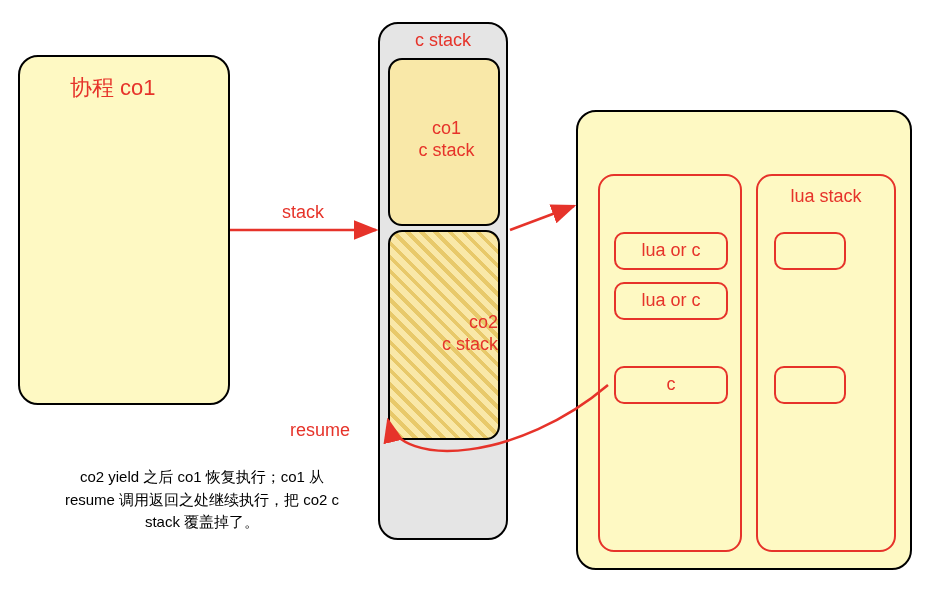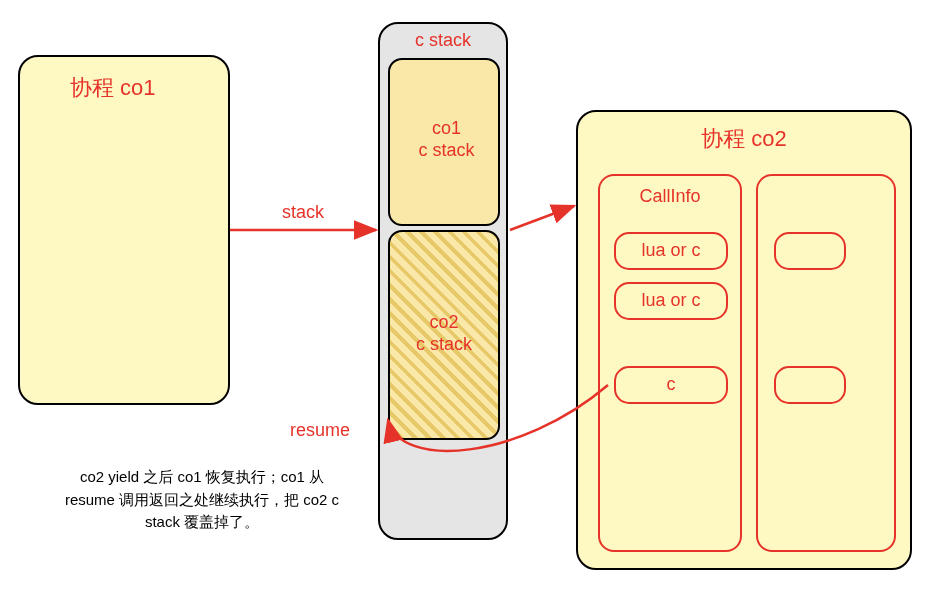--- a/index.html
+++ b/index.html
@@ -32,21 +32,21 @@
   .redtext { color: #e6332a; }
   .label {
     position: absolute;
     font-size: 18px;
     text-align: center;
     line-height: 1.2;
   }
   .title { font-size: 22px; font-weight: normal; }
   .redbox {
     border: 2px solid #e6332a;
-    border-radius: 15px;
+    border-radius: 10px;
     position: absolute;
     background: transparent;
   }
   .desc {
     position: absolute;
     font-family: "Microsoft YaHei", "PingFang SC", sans-serif;
     font-size: 15px;
     color: #000;
     line-height: 1.5;
     width: 280px;
@@ -67,43 +67,42 @@
 
 <div class="box yellow" style="left:378px; top:22px; width:130px; height:518px;">
   <div class="label redtext" style="left:0; right:0; top:6px; text-align:center; font-size:18px;">c stack</div>
 
   <div class="box inner-yellow" style="left:8px; top:34px; width:112px; height:168px; border-radius:14px;">
     <div class="label redtext" style="left:5px; right:0; top:58px; text-align:center; white-space:pre-line;">co1
 c stack</div>
   </div>
 
   <div class="box hatched" style="left:8px; top:206px; width:112px; height:210px; border-radius:14px;">
-    <div class="label redtext" style="left:0; right:0; top:80px; text-align:center; white-space:pre-line;">co2
+    <div class="label redtext" style="left:0; right:0; top:80px; text-align:right; white-space:pre-line;">co2
 c stack</div>
   </div>
 </div>
 
 <div class="box green" style="left:576px; top:110px; width:336px; height:460px;">
-  <div class="label title redtext" style="left:0; right:0; top:14px; text-align:center;">协程 co2</div>
 
   <div class="redbox" style="left:20px; top:62px; width:144px; height:378px; border-radius:16px;">
-    <div class="label redtext" style="left:0; right:0; top:10px; text-align:center;">CallInfo</div>
 
     <div class="redbox" style="left:14px; top:56px; width:114px; height:38px;">
       <div class="label redtext" style="left:0; right:0; top:6px; text-align:center;">lua or c</div>
     </div>
     <div class="redbox" style="left:14px; top:106px; width:114px; height:38px;">
       <div class="label redtext" style="left:0; right:0; top:6px; text-align:center;">lua or c</div>
     </div>
     <div class="redbox" style="left:14px; top:190px; width:114px; height:38px;">
       <div class="label redtext" style="left:0; right:0; top:6px; text-align:center;">c</div>
     </div>
   </div>
 
   <div class="redbox" style="left:178px; top:62px; width:140px; height:378px; border-radius:16px;">
+    <div class="label redtext" style="left:0; right:0; top:10px; text-align:center;">lua stack</div>
 
     <div class="redbox" style="left:16px; top:56px; width:72px; height:38px;"></div>
     <div class="redbox" style="left:16px; top:190px; width:72px; height:38px;"></div>
   </div>
 </div>
 
 <div class="desc" style="left:62px; top:466px;text-align:center;">co2 yield 之后 co1 恢复执行；co1 从 resume 调用返回之处继续执行，把 co2 c stack 覆盖掉了。</div>
 
 <svg class="arrows">
   <defs>

